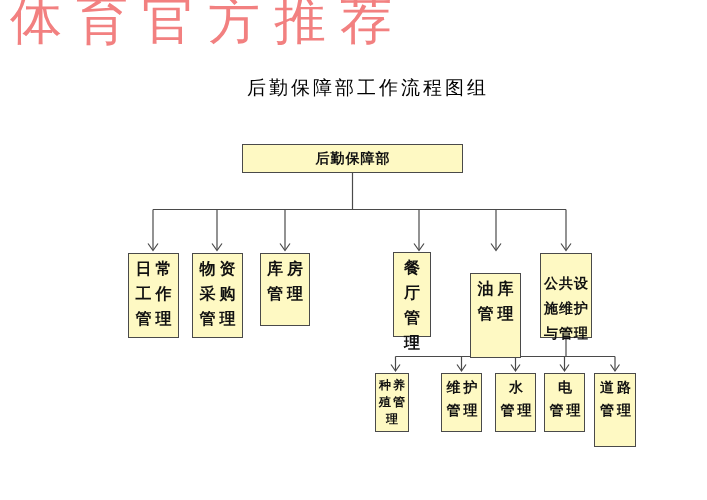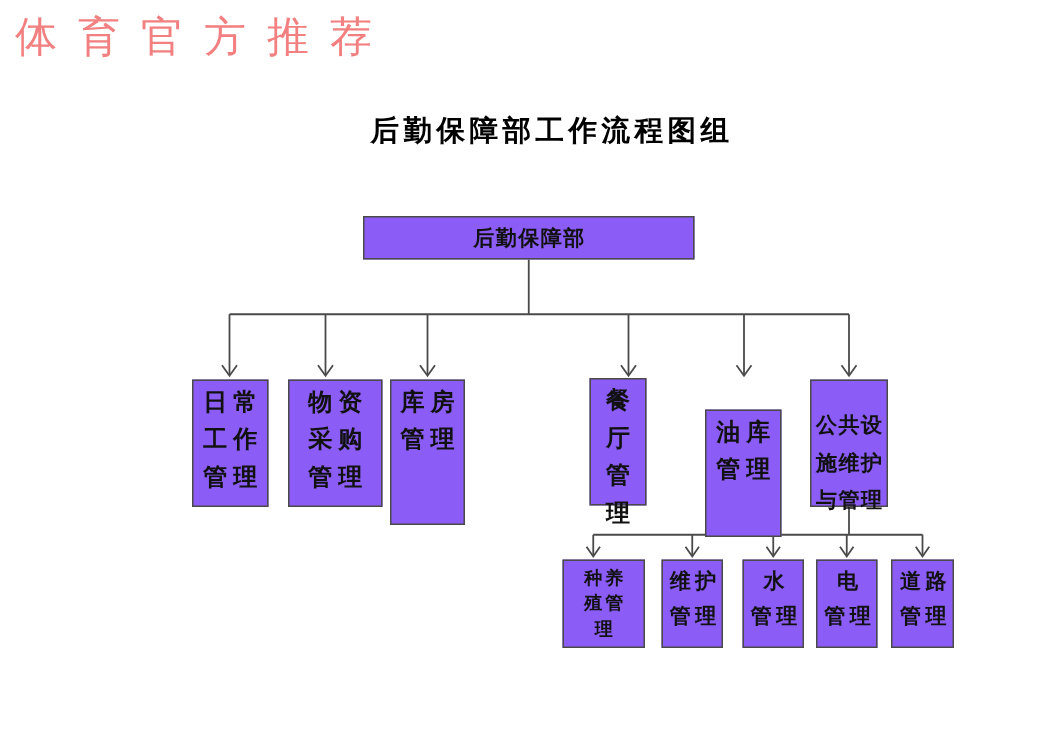--- a/index.html
+++ b/index.html
@@ -13,57 +13,57 @@
     width: 707px;
     height: 500px;
     background: #ffffff;
     overflow: hidden;
     font-family: "Liberation Sans", sans-serif;
   }
   .watermark {
     position: absolute;
     left: 10px;
     top: 2px;
-    font-family: Liberation Sans, sans-serif;
-    font-size: 28px;
+    font-family: Liberation Mono, monospace;
+    font-size: 52px;
     line-height: 46px;
     letter-spacing: 14px;
     color: var(--watermark);
     white-space: nowrap;
   }
   .title {
     position: absolute;
     left: 244px;
     top: 77px;
     width: 238px;
     text-align: center;
     font-size: 19px;
     line-height: 22px;
-    font-weight: bold;
+    font-weight: normal;
     letter-spacing: 3px;
     padding-left: 3px;
     box-sizing: border-box;
     color: #000000;
     white-space: nowrap;
   }
   .connectors {
     position: absolute;
     left: 0; top: 0;
     pointer-events: none;
   }
   .connectors line, .connectors path {
     stroke: var(--line);
     stroke-width: 1.2;
     fill: none;
   }
   .node {
     position: absolute;
     box-sizing: border-box;
     border: 1px solid var(--line);
-    background: #8b5cf6;
+    background: #fef9c3;
     color: var(--text);
     font-weight: bold;
     text-align: center;
     white-space: pre-line;
   }
   .root {
     font-size: 14px;
     line-height: 27px;
     letter-spacing: 1px;
     padding-left: 1px;
@@ -138,38 +138,38 @@
     <path d="M560 364.5 L564.5 371 L569 364.5"></path>
     <line x1="615" y1="356.5" x2="615" y2="370"></line>
     <path d="M610.5 364.5 L615 371 L619.5 364.5"></path>
   </svg>
 
   <div class="node root" style="left:242px;top:144px;width:221px;height:29px;">后勤保障部</div>
 
   <div class="node l2" style="left:128px;top:253px;width:51px;height:85px;">日常
 工作
 管理</div>
-  <div class="node l2" style="left:192px;top:253px;width:63px;height:85px;">物资
+  <div class="node l2" style="left:192px;top:253px;width:51px;height:85px;">物资
 采购
 管理</div>
-  <div class="node l2" style="left:260px;top:253px;width:50px;height:97px;">库房
+  <div class="node l2" style="left:260px;top:253px;width:50px;height:73px;">库房
 管理</div>
   <div class="node l2" style="left:393px;top:252px;width:38px;height:85px;">餐厅
 管理</div>
   <div class="node l2" style="left:470px;top:253px;width:51px;height:85px;margin-top:20px;">油库
 管理</div>
   <div class="node l2 tight" style="left:540px;top:253px;width:52px;height:85px;">公共设
 施维护
 与管理</div>
 
-  <div class="node l3 tight3" style="left:375px;top:373px;width:55px;height:59px;">种养
+  <div class="node l3 tight3" style="left:375px;top:373px;width:34px;height:59px;">种养
 殖管
 理</div>
   <div class="node l3" style="left:441px;top:373px;width:41px;height:59px;">维护
 管理</div>
   <div class="node l3" style="left:495px;top:373px;width:41px;height:59px;">水
 管理</div>
   <div class="node l3" style="left:544px;top:373px;width:41px;height:59px;">电
 管理</div>
-  <div class="node l3" style="left:594px;top:373px;width:42px;height:59px;">道路
+  <div class="node l3" style="left:594px;top:373px;width:42px;height:74px;">道路
 管理</div>
 
 </div>
 
 </body></html>

